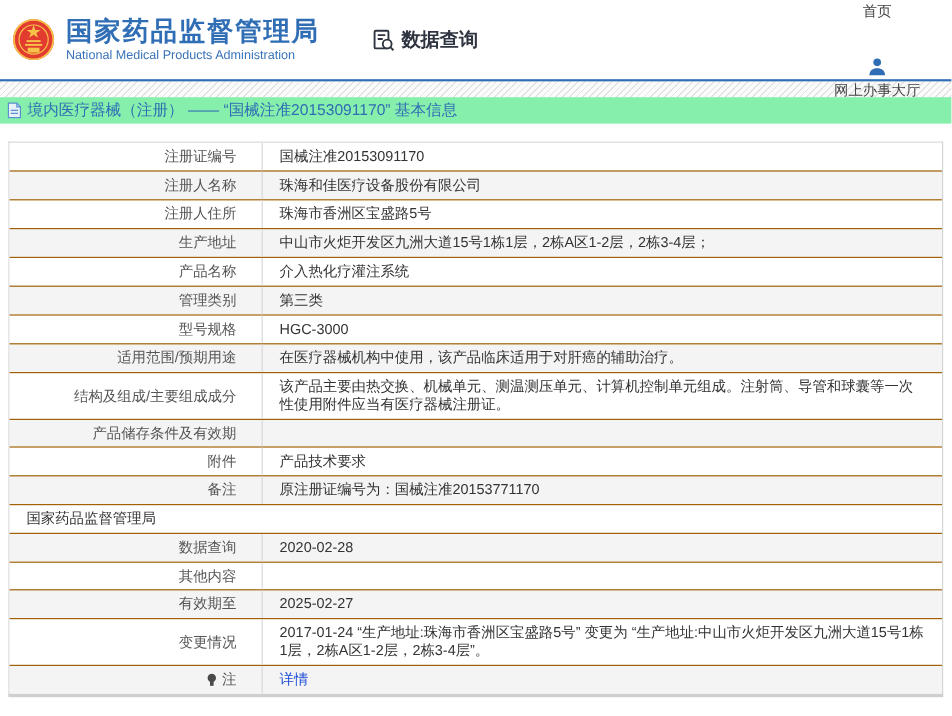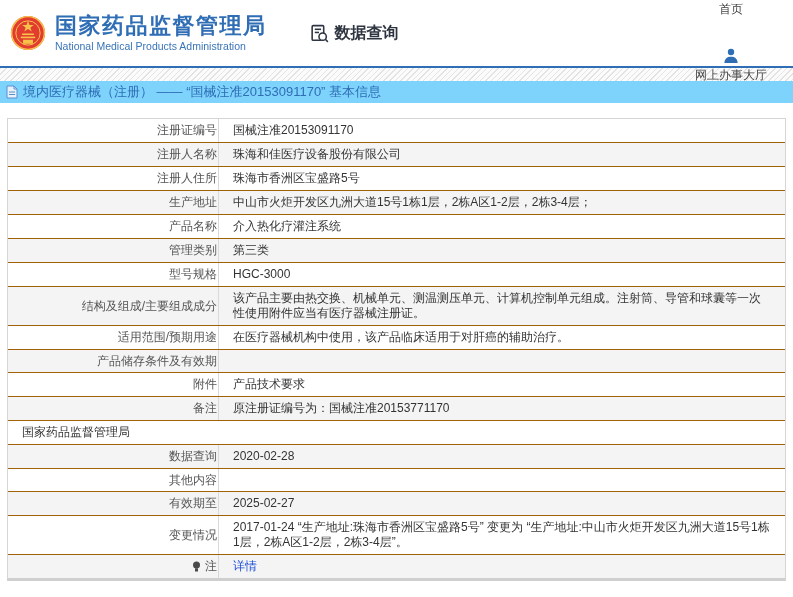--- a/index.html
+++ b/index.html
@@ -24,39 +24,39 @@
   .section-entry{display:flex;align-items:center;gap:5px;margin-left:42px;
     color:#2f3540;font-size:16px;font-weight:700;cursor:pointer;}
   .spacer{flex:1;}
   .top-nav{display:flex;gap:30px;margin-right:10px;flex-direction:column;}
   .nav-item{display:flex;flex-direction:column;align-items:center;gap:4px;
     font-size:12px;color:#444;cursor:pointer;}
   
   .hatch{height:13px;background:
     repeating-linear-gradient(135deg,#e3e3e3 0 1px,#fbfbfb 1px 4px);}
   .breadcrumb{
-    height:22px;background:#7dd3fc;
+    height:22px;background:#86efac;
     display:flex;align-items:center;gap:5px;
     padding:0 6px;font-size:13px;color:#2f6db5;
   }
   
   .info-table{
     margin:15px 7px 0 7px;
     border:1px solid #d5d5d5;
     border-bottom:3px solid #cfcfcf;
   }
   .row{display:flex;min-height:22px;background:#fff;
     border-top:1px solid #a16207;font-size:12px;}
   .row:first-child{border-top:none;}
   .row:nth-child(even){background:#f4f4f4;}
   .row.tall{min-height:37px;}
   .cell-label{
     flex:0 0 211px;box-sizing:border-box;
     display:flex;align-items:center;justify-content:flex-end;gap:4px;
-    padding-right:1px;color:#555;
+    padding-right:21px;color:#555;
     border-right:1px solid #d9d9d9;
   }
   .cell-value{
     flex:1;box-sizing:border-box;
     display:flex;align-items:center;
     padding:4px 14px;color:#333;line-height:15px;
   }
   a.detail-link{color:#1d4ed8;text-decoration:none;cursor:pointer;}
   .icon{display:inline-flex;align-items:center;}
 </style>
@@ -155,27 +155,27 @@
     <div class="cell-value">介入热化疗灌注系统</div>
   </div>
   <div class="row">
     <div class="cell-label">管理类别</div>
     <div class="cell-value">第三类</div>
   </div>
   <div class="row">
     <div class="cell-label">型号规格</div>
     <div class="cell-value">HGC-3000</div>
   </div>
+  <div class="row">
+    <div class="cell-label">适用范围/预期用途</div>
+    <div class="cell-value">在医疗器械机构中使用，该产品临床适用于对肝癌的辅助治疗。</div>
+  </div>
   <div class="row tall">
     <div class="cell-label">结构及组成/主要组成成分</div>
     <div class="cell-value">该产品主要由热交换、机械单元、测温测压单元、计算机控制单元组成。注射筒、导管和球囊等一次性使用附件应当有医疗器械注册证。</div>
-  </div>
-  <div class="row">
-    <div class="cell-label">适用范围/预期用途</div>
-    <div class="cell-value">在医疗器械机构中使用，该产品临床适用于对肝癌的辅助治疗。</div>
   </div>
   <div class="row">
     <div class="cell-label">产品储存条件及有效期</div>
     <div class="cell-value"></div>
   </div>
   <div class="row">
     <div class="cell-label">附件</div>
     <div class="cell-value">产品技术要求</div>
   </div>
   <div class="row">

